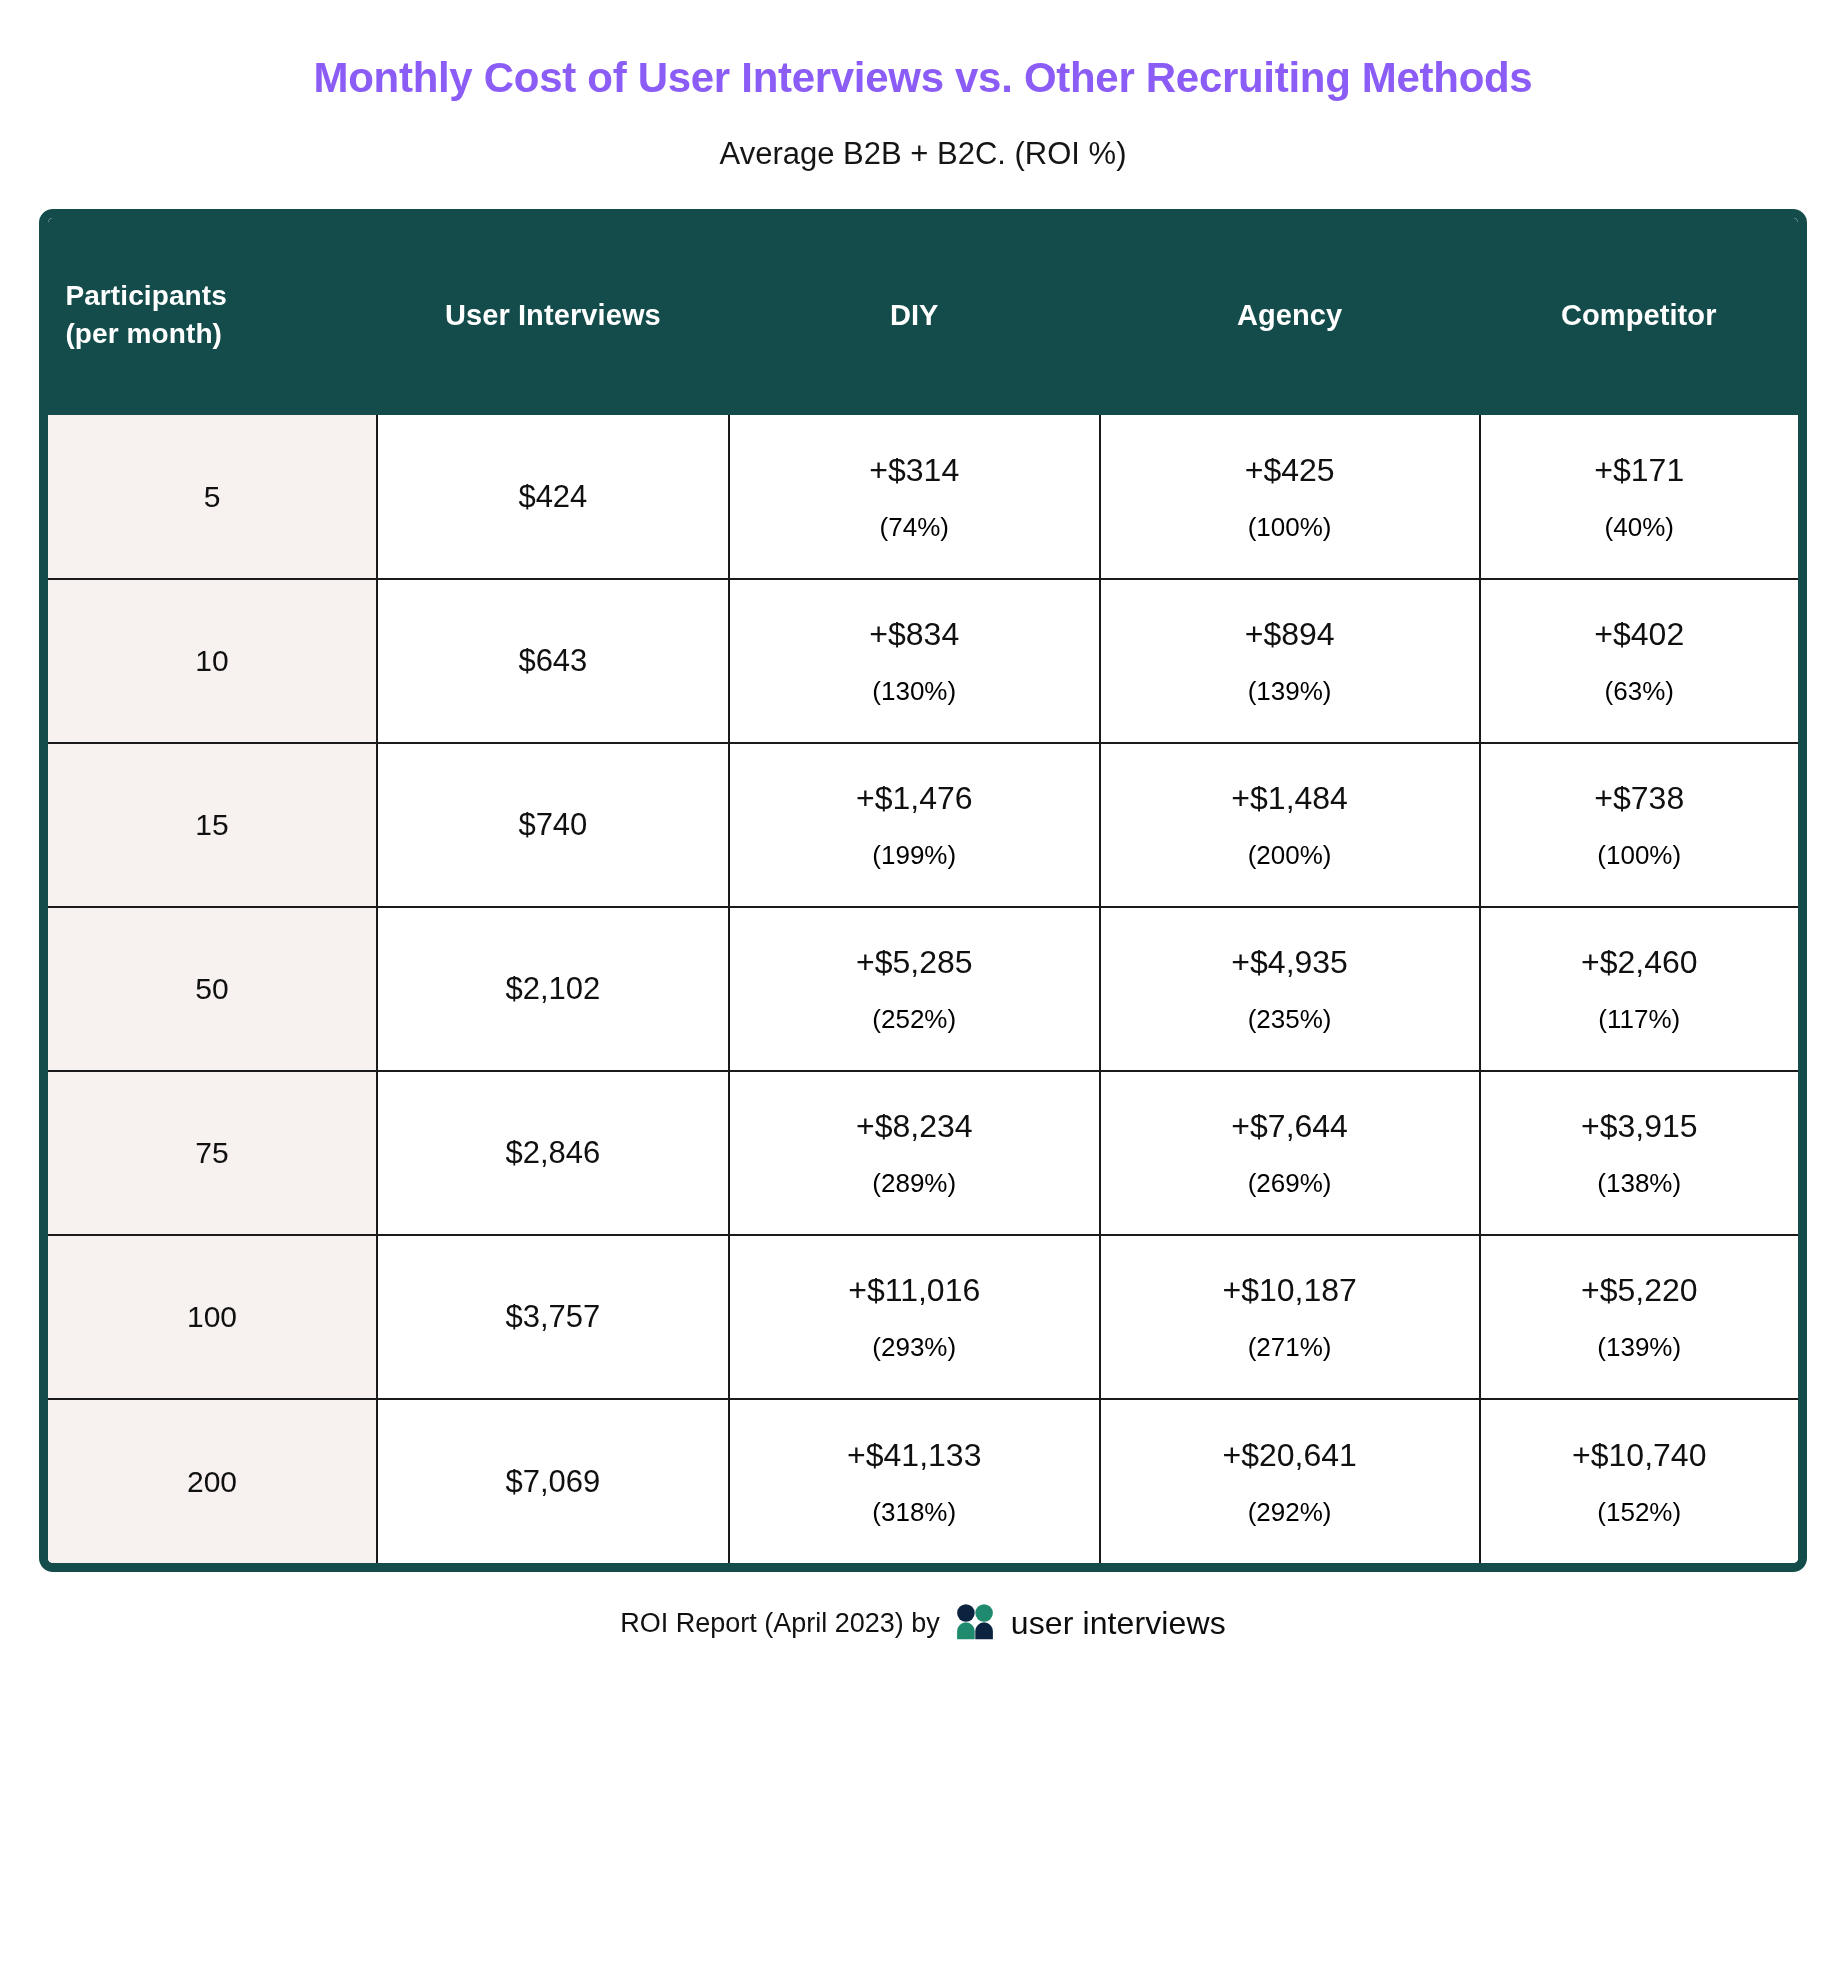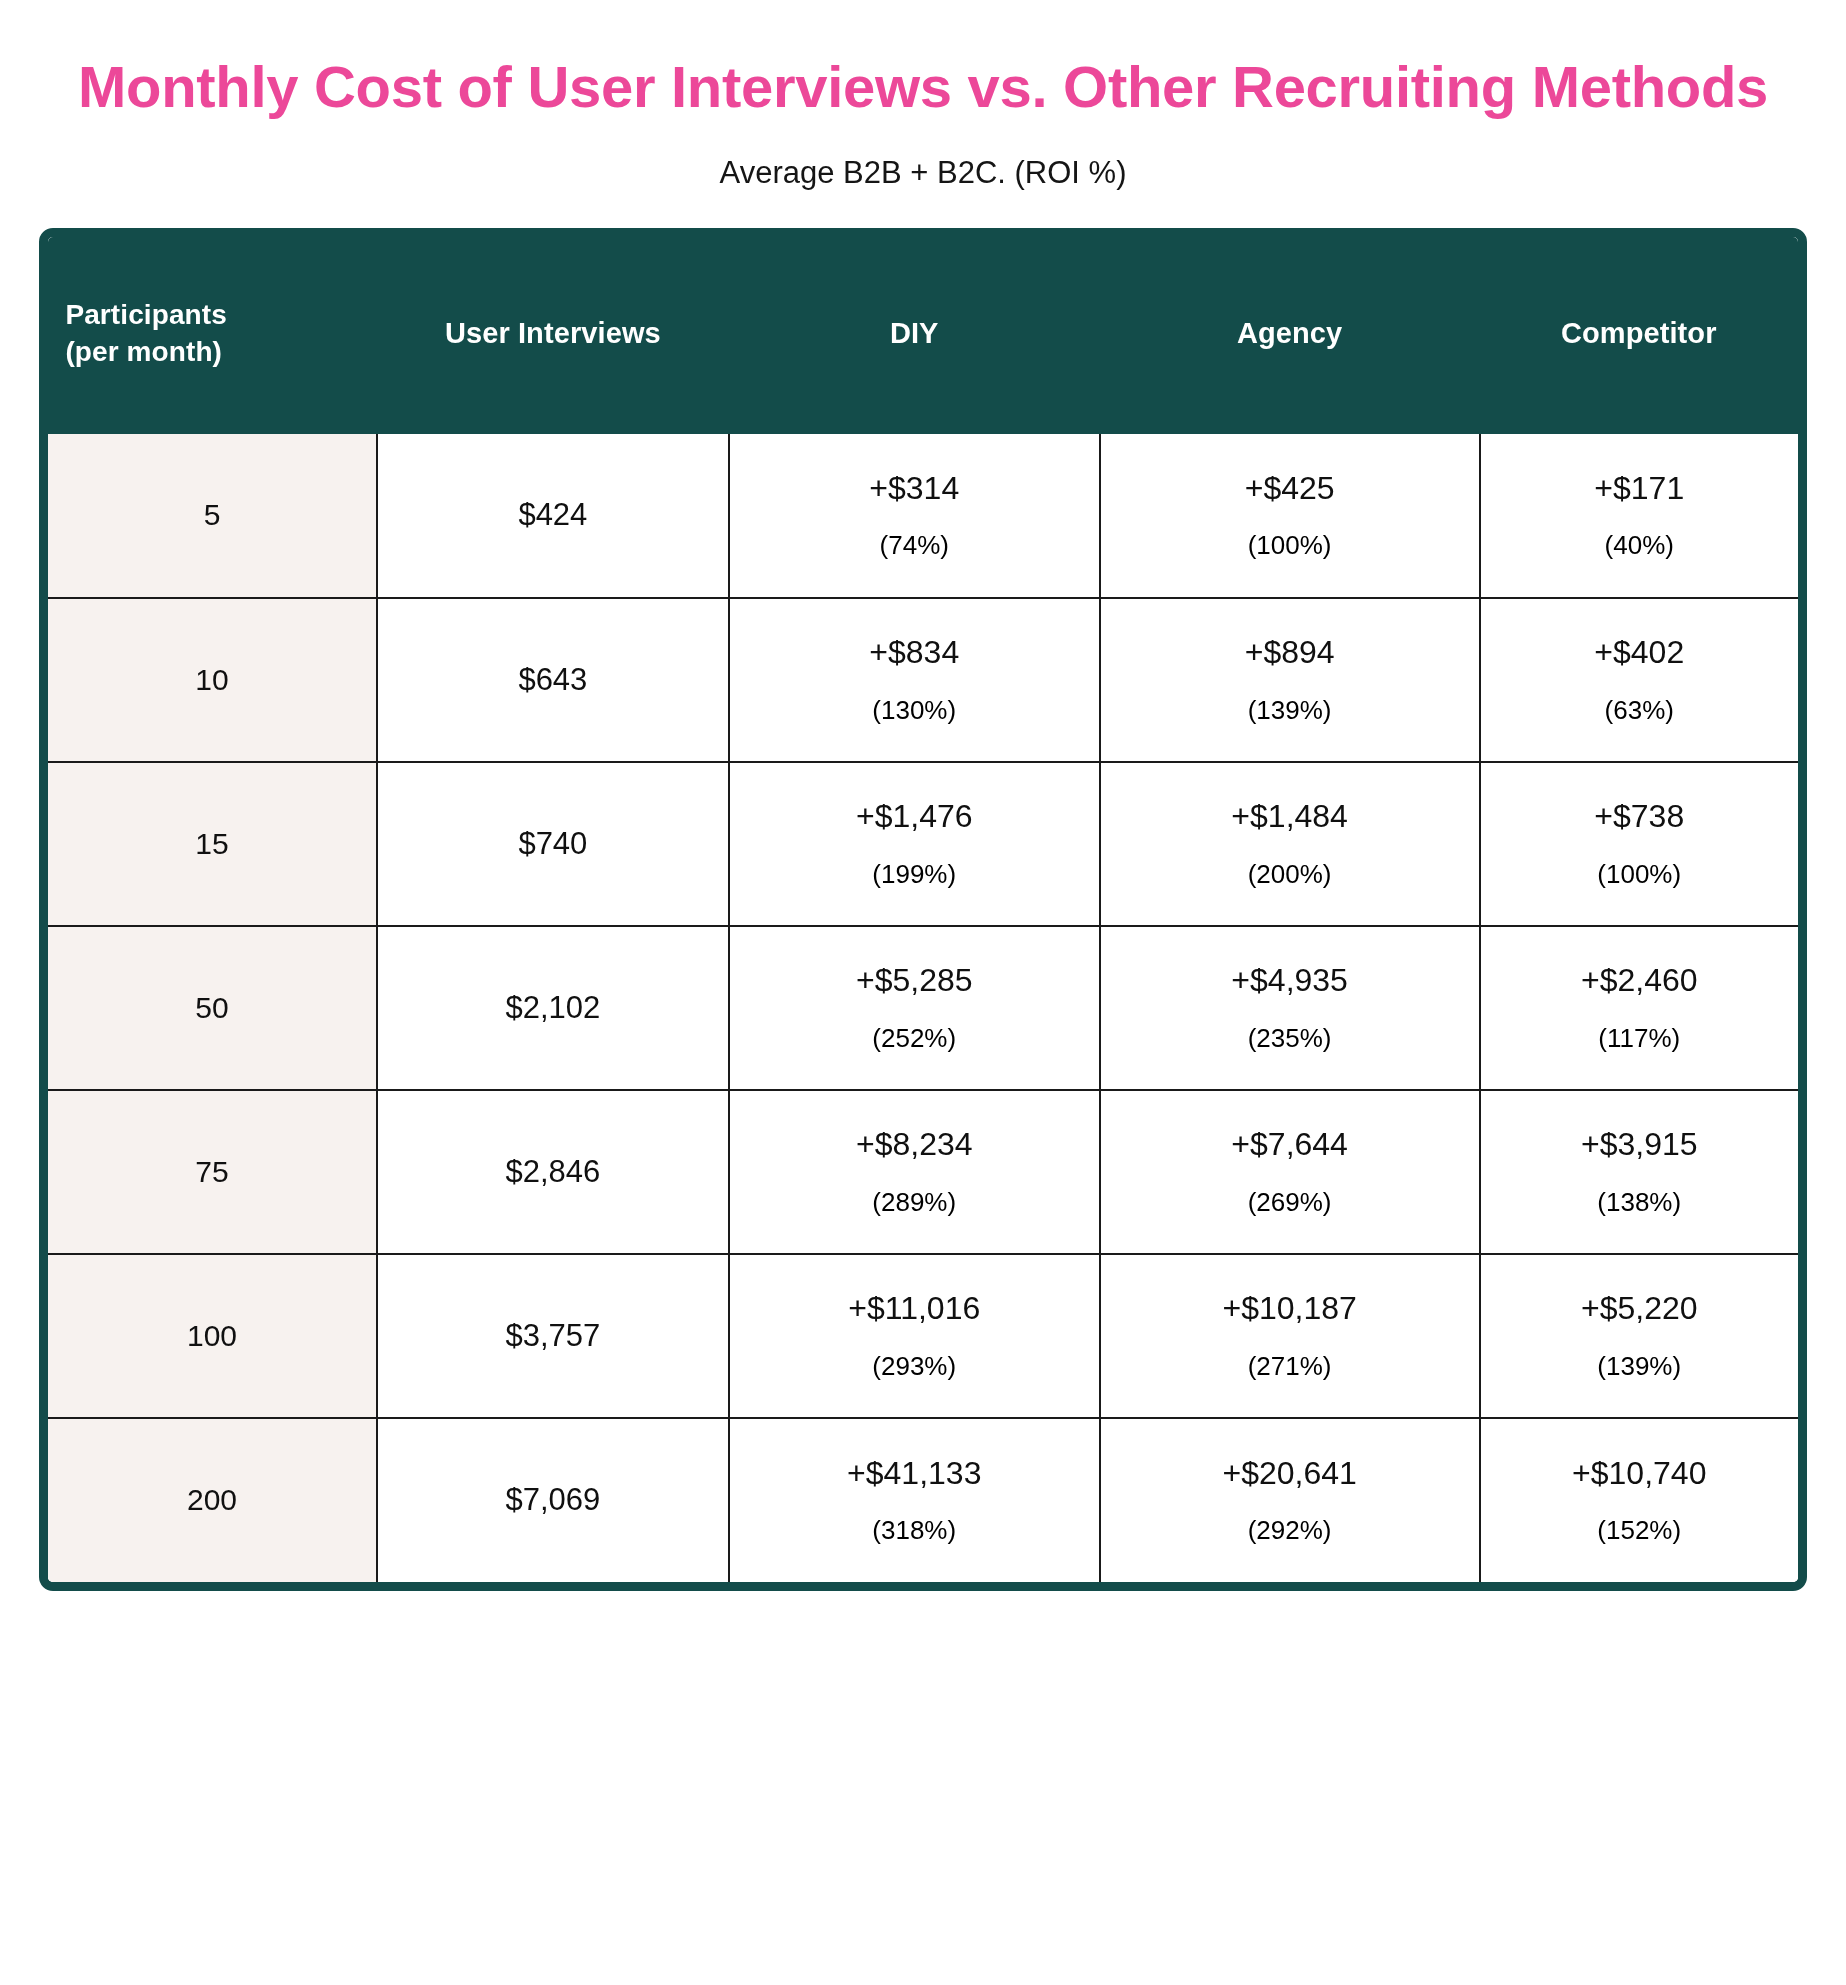--- a/index.html
+++ b/index.html
@@ -22,24 +22,24 @@
     box-sizing: border-box;
     padding: 0;
   }
 
   
   .title-block {
     text-align: center;
     padding-top: 54px;
   }
   .chart-title {
-    font-size: 58px;
+    font-size: 42px;
     font-weight: 700;
     letter-spacing: -0.3px;
-    color: #ec4899;
+    color: #8b5cf6;
     margin: 0;
     line-height: 1.15;
   }
   .chart-subtitle {
     font-size: 31px;
     font-weight: 400;
     color: #151515;
     margin: 33px 0 0 0;
     line-height: 1.2;
   }
@@ -349,15 +349,27 @@
               <div class="cell-stack">
                 <div class="cell-amount">+$10,740</div>
                 <div class="cell-pct">(152%)</div>
               </div>
             </td>
           </tr>
         </tbody>
     </table>
   </div>
 
+  <div class="footer">
+    <span class="footer-text">ROI Report (April 2023) by</span>
+    <span class="logo-mark">
+      <svg viewBox="0 0 46 46" width="44" height="44" aria-hidden="true">
+        <circle cx="13.5" cy="12.5" r="9.2" fill="#0c2340"></circle>
+        <path d="M4.3 40 L4.3 31.5 a9.2 9.2 0 0 1 18.4 0 L22.7 40 Z" fill="#1f8a6d"></path>
+        <circle cx="32.5" cy="12.5" r="9.2" fill="#1f8a6d"></circle>
+        <path d="M23.3 40 L23.3 31.5 a9.2 9.2 0 0 1 18.4 0 L41.7 40 Z" fill="#0c2340"></path>
+      </svg>
+    </span>
+    <span class="logo-brand">user interviews</span>
+  </div>
 
 </div>
 
 
 </body></html>

